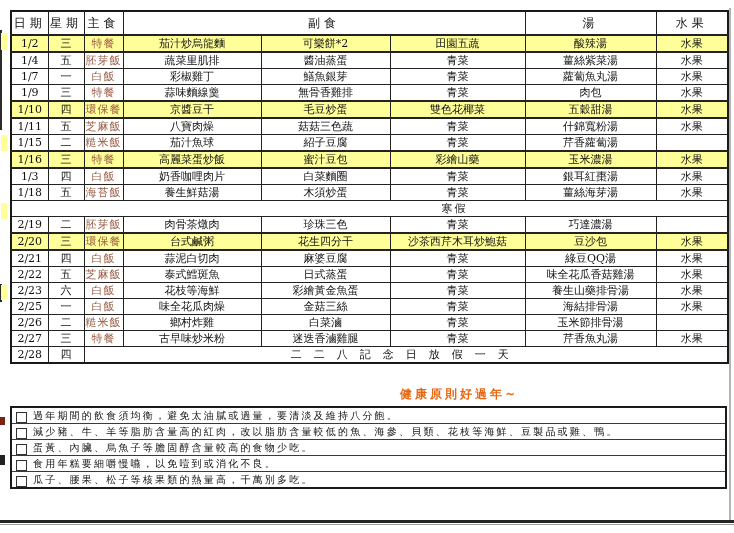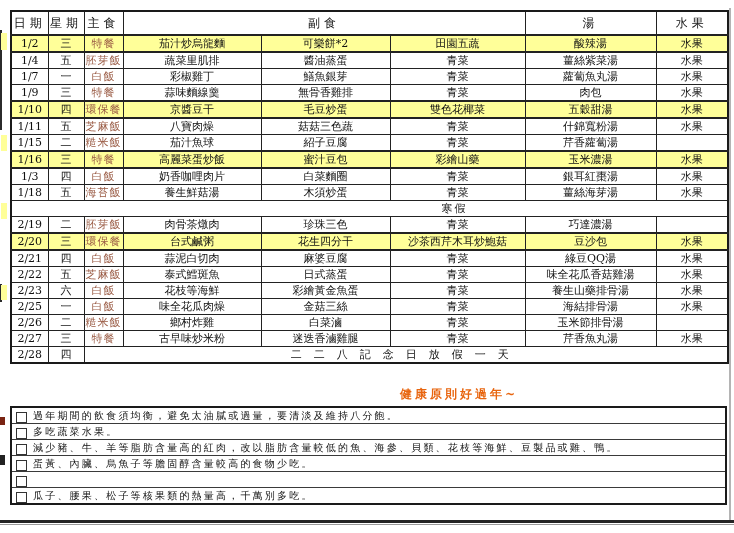--- a/index.html
+++ b/index.html
@@ -258,32 +258,29 @@
 
   <div class="slogan">健康原則好過年~</div>
 
   <div class="notes" id="notes-box">
       <div class="note-row">
         <span class="cbx"></span>
         <span>過年期間的飲食須均衡，避免太油膩或過量，要清淡及維持八分飽。</span>
       </div>
       <div class="note-row">
         <span class="cbx"></span>
-        <span>多吃蔬菜水果。</span>
-      </div>
-      <div class="note-row">
-        <span class="cbx"></span>
         <span>減少豬、牛、羊等脂肪含量高的紅肉，改以脂肪含量較低的魚、海參、貝類、花枝等海鮮、豆製品或雞、鴨。</span>
       </div>
       <div class="note-row">
         <span class="cbx"></span>
         <span>蛋黃、內臟、烏魚子等膽固醇含量較高的食物少吃。</span>
       </div>
       <div class="note-row">
         <span class="cbx"></span>
+        <span>食用年糕要細嚼慢嚥，以免噎到或消化不良。</span>
       </div>
       <div class="note-row">
         <span class="cbx"></span>
         <span>瓜子、腰果、松子等核果類的熱量高，千萬別多吃。</span>
       </div>
     </div>
 
   <div class="edge-line" style="top:30px;height:100px;"></div>
   <div class="edge-line" style="top:284px;height:18px;"></div>
   <div class="tick" style="top:33px;height:17px;"></div>

